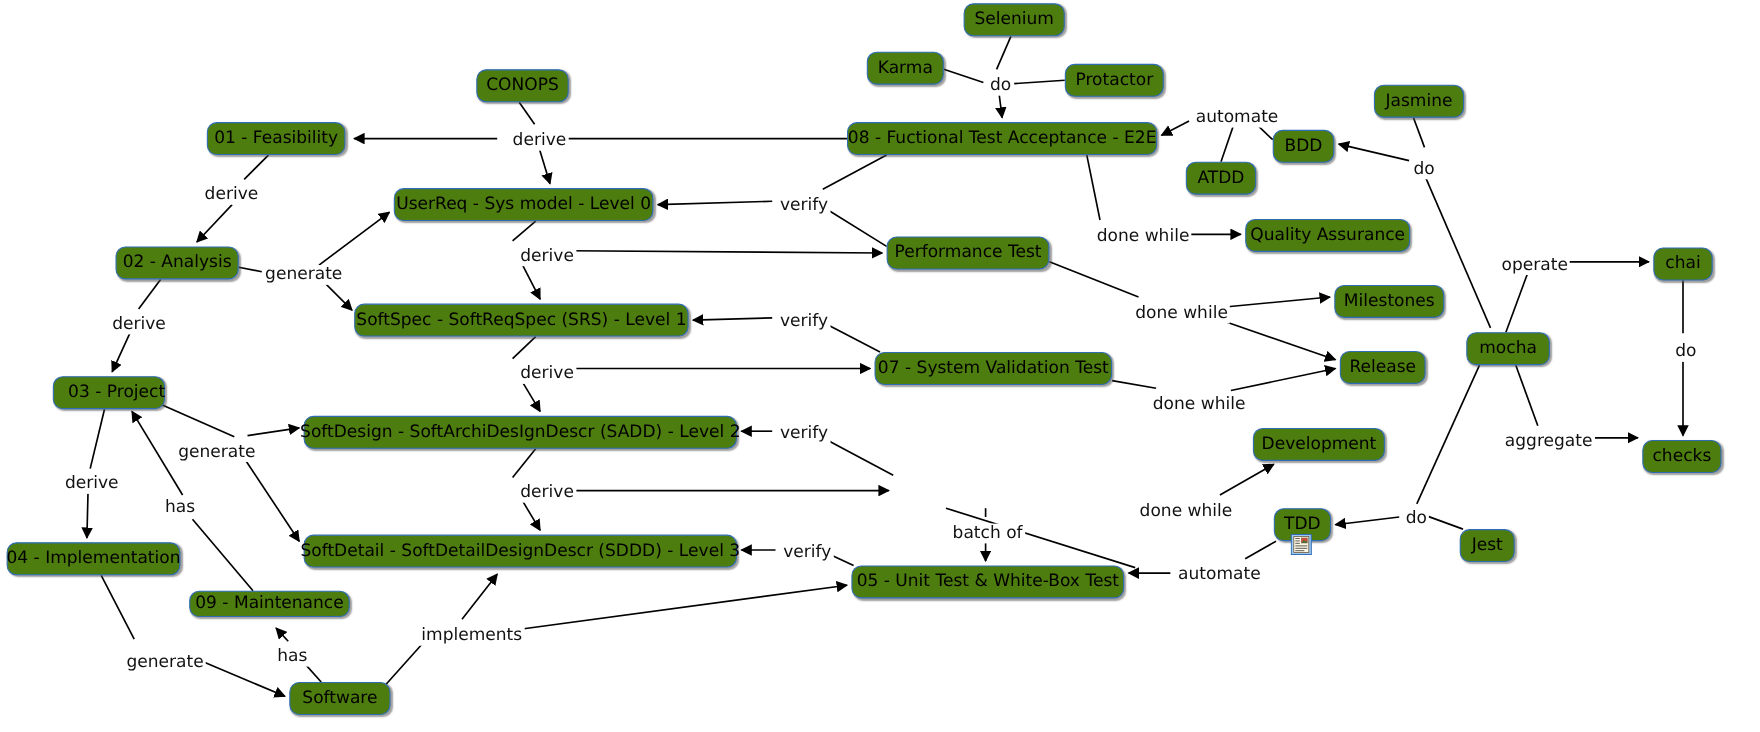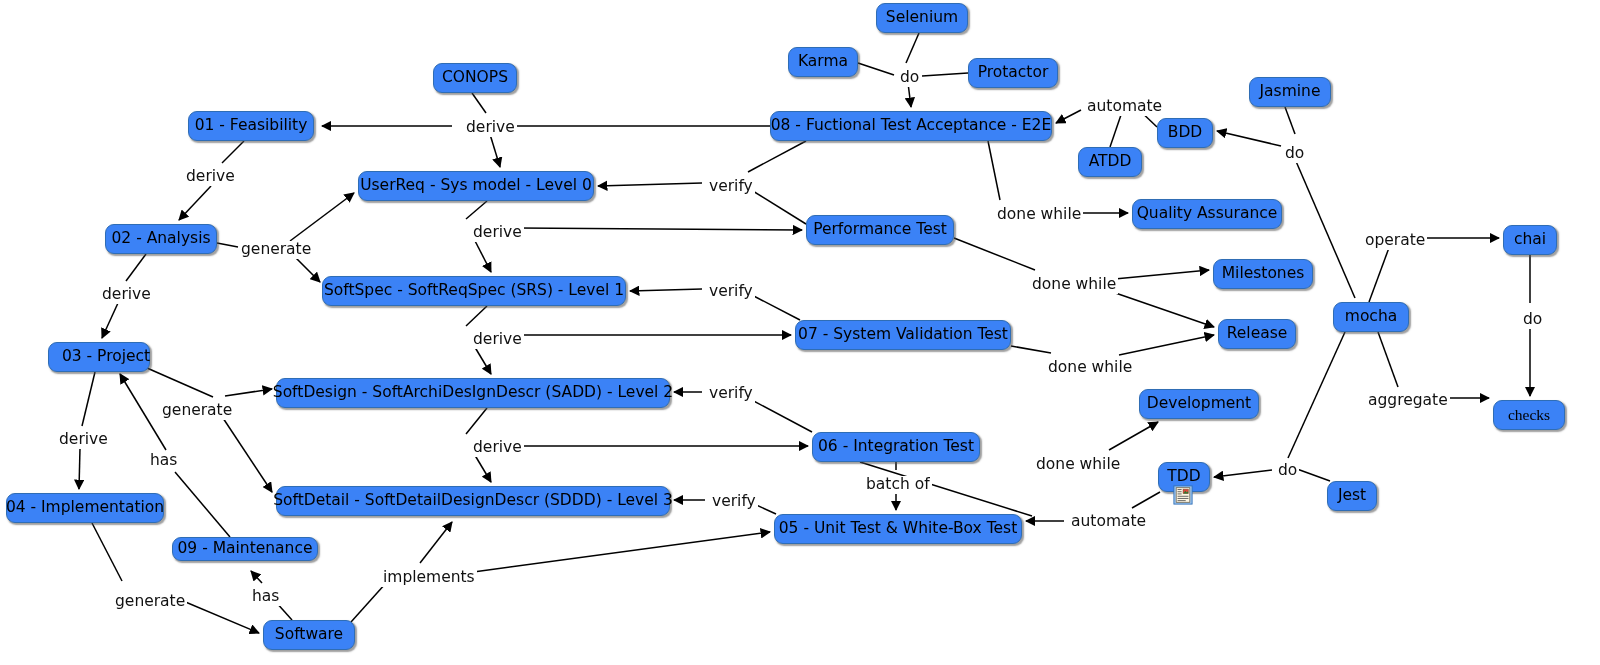--- a/index.html
+++ b/index.html
@@ -21,21 +21,21 @@
     position: absolute;
     left: 0;
     top: 0;
     width: 1600px;
     height: 665px;
     pointer-events: none;
   }
   .node {
     position: absolute;
     box-sizing: border-box;
-    background: #3b82f6;
+    background: #4d7c0f;
     border: 1.4px solid #2f6db5;
     border-radius: 9px;
     color: #000000;
     font-size: 15.5px;
     line-height: 1;
     display: flex;
     align-items: center;
     justify-content: center;
     white-space: nowrap;
     box-shadow: 1.5px 1.5px 1.5px rgba(80,80,80,0.55);
@@ -189,37 +189,36 @@
   <div class="node" style="left:172px;top:537px;width:146px;height:24px;">09 - Maintenance</div>
   <div class="node" style="left:263px;top:620px;width:92px;height:30px;">Software</div>
   <div class="node" style="left:433px;top:63px;width:84px;height:30px;">CONOPS</div>
   <div class="node" style="left:358px;top:171px;width:236px;height:30px;">UserReq - Sys model - Level 0</div>
   <div class="node" style="left:322px;top:276px;width:304px;height:30px;">SoftSpec - SoftReqSpec (SRS) - Level 1</div>
   <div class="node" style="left:276px;top:378px;width:394px;height:30px;">SoftDesign - SoftArchiDesIgnDescr (SADD) - Level 2</div>
   <div class="node" style="left:276px;top:486px;width:394px;height:30px;">SoftDetail - SoftDetailDesignDescr (SDDD) - Level 3</div>
   <div class="node" style="left:770px;top:111px;width:282px;height:30px;">08 - Fuctional Test Acceptance - E2E</div>
   <div class="node" style="left:806px;top:215px;width:148px;height:30px;">Performance Test</div>
   <div class="node" style="left:795px;top:320px;width:216px;height:30px;">07 - System Validation Test</div>
-  <div class="node" style="left:812px;top:432px;width:168px;height:30px;">06 - Integration Test</div>
   <div class="node" style="left:774px;top:514px;width:248px;height:30px;">05 - Unit Test &amp; White-Box Test</div>
   <div class="node" style="left:876px;top:3px;width:92px;height:30px;">Selenium</div>
   <div class="node" style="left:788px;top:47px;width:70px;height:30px;">Karma</div>
   <div class="node" style="left:968px;top:58px;width:90px;height:30px;">Protactor</div>
   <div class="node" style="left:1078px;top:147px;width:64px;height:30px;">ATDD</div>
   <div class="node" style="left:1157px;top:118px;width:56px;height:30px;">BDD</div>
   <div class="node" style="left:1249px;top:77px;width:82px;height:30px;">Jasmine</div>
   <div class="node" style="left:1132px;top:199px;width:150px;height:30px;">Quality Assurance</div>
   <div class="node" style="left:1213px;top:259px;width:100px;height:30px;">Milestones</div>
   <div class="node" style="left:1218px;top:319px;width:78px;height:30px;">Release</div>
   <div class="node" style="left:1139px;top:389px;width:120px;height:30px;">Development</div>
   <div class="node" style="left:1158px;top:462px;width:52px;height:30px;">TDD</div>
   <div class="node" style="left:1327px;top:481px;width:50px;height:30px;">Jest</div>
   <div class="node" style="left:1333px;top:302px;width:76px;height:30px;text-align:right;">mocha</div>
   <div class="node" style="left:1503px;top:225px;width:54px;height:30px;">chai</div>
-  <div class="node" style="left:1493px;top:400px;width:72px;height:30px;font-family:Liberation Serif, serif;">checks</div>
+  <div class="node" style="left:1493px;top:400px;width:72px;height:30px;">checks</div>
 
   <svg class="tdd-icon" viewBox="0 0 22 22" style="left:1173px;top:485px;">
     <rect x="1" y="1" width="20" height="20" fill="#9fc8f2" stroke="#2f6db5" stroke-width="1"></rect>
     <rect x="3.5" y="3" width="15" height="16" fill="#fdf6e3" stroke="#6b5a3e" stroke-width="0.8"></rect>
     <rect x="11" y="4.5" width="6" height="5" fill="#d94a3d" stroke="#6b5a3e" stroke-width="0.5"></rect>
     <path d="M11.5 9.3 L13.5 6.4 L15 8.2 L16.3 6.9 L16.8 9.3 Z" fill="#2f7a2f"></path>
     <line x1="5" y1="5" x2="9.5" y2="5" stroke="#4a4a4a" stroke-width="0.9"></line>
     <line x1="5" y1="7.4" x2="9.5" y2="7.4" stroke="#4a4a4a" stroke-width="0.9"></line>
     <line x1="5" y1="9.8" x2="9.5" y2="9.8" stroke="#4a4a4a" stroke-width="0.9"></line>
     <line x1="5" y1="12.4" x2="17" y2="12.4" stroke="#4a4a4a" stroke-width="0.9"></line>

